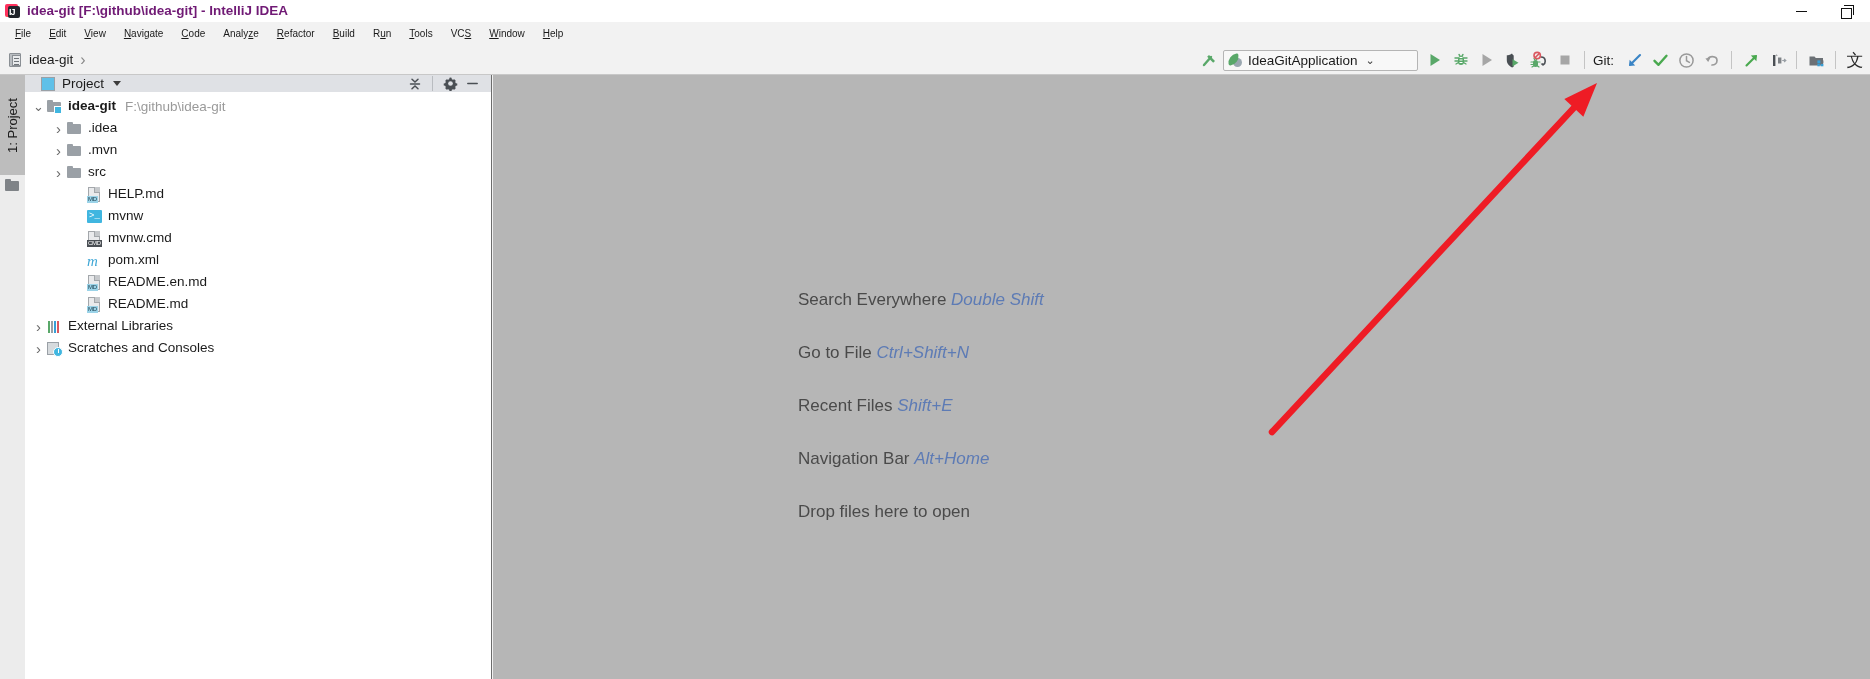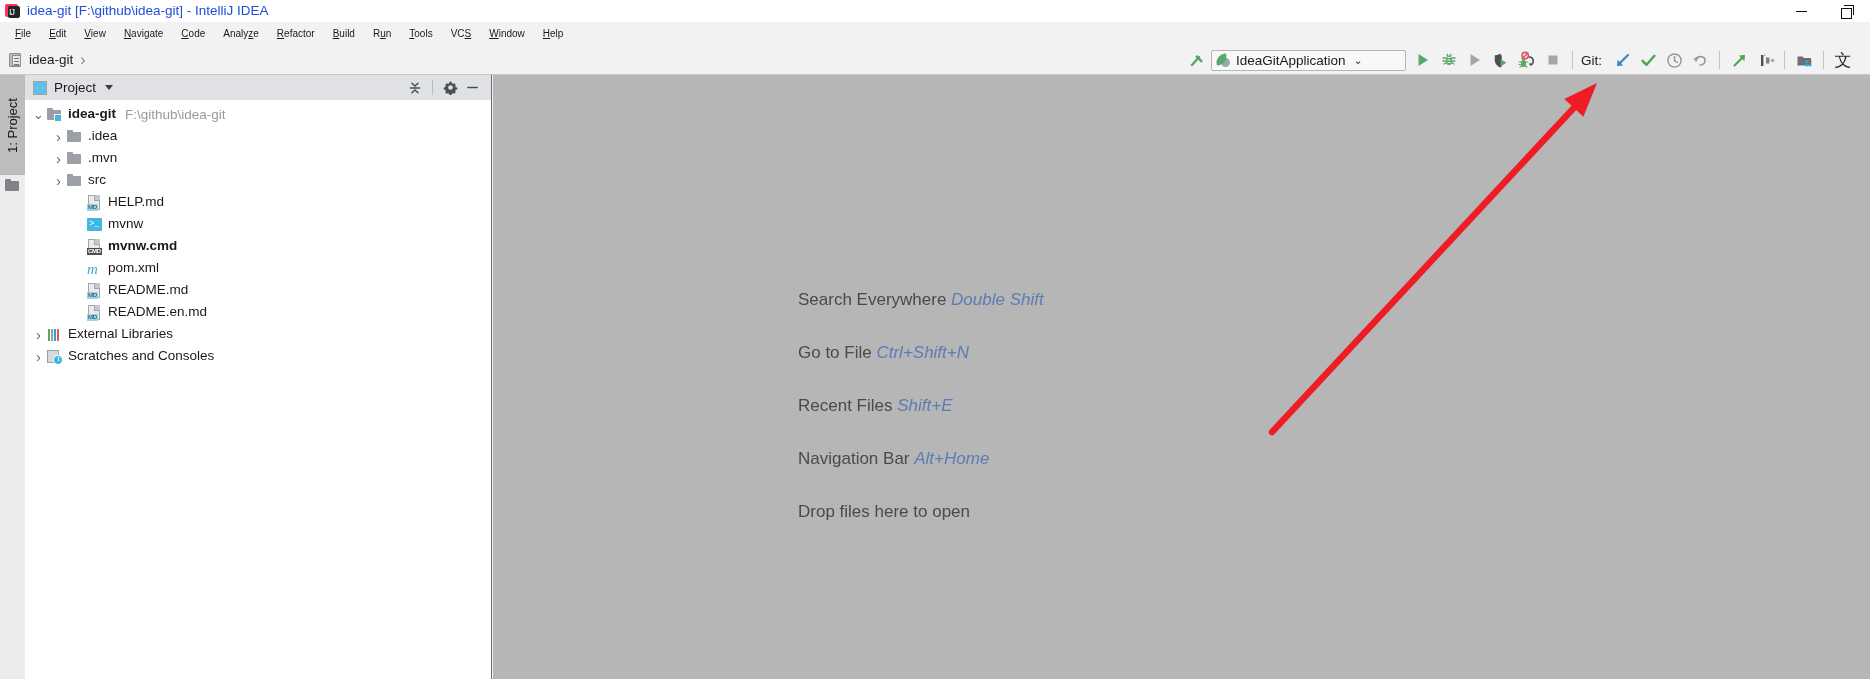--- a/index.html
+++ b/index.html
@@ -9,31 +9,31 @@
     font-family: "Liberation Sans", sans-serif;
     background: #f0f0f0;
     -webkit-font-smoothing: antialiased;
   }
   #app { position: relative; width: 1870px; height: 679px; }
 
   
   .titlebar {
     position: absolute; left: 0; top: 0; width: 1870px; height: 22px;
     background: #ffffff;
-    display: flex; align-items: center;
+    display: flex; align-items: center; font-weight: bold;
   }
   .tb-icon { width: 16px; height: 16px; margin-left: 5px; margin-right: 6px;
              position: relative; flex: none; }
   .tb-icon .sq1 { position:absolute; left:0; top:1px; width:13px; height:13px;
                   background: linear-gradient(135deg,#fe315d 0%,#fe315d 45%,#f97a12 100%); border-radius:2px; }
   .tb-icon .sq2 { position:absolute; left:3px; top:3px; width:12px; height:12px;
                   background:#21252b; border-radius:2px; }
   .tb-icon .ij { position:absolute; left:4px; top:3px; color:#fff; font-size:9px;
                  font-family:"Liberation Sans",sans-serif; line-height:12px; letter-spacing:-1px;}
-  .tb-title { font-size: 13.5px; color: #1d4ed8; line-height: 22px; }
+  .tb-title { font-size: 13.5px; color: #701a75; line-height: 22px; }
   .win-ctrls { position: absolute; right: 0; top: 0; height: 22px; display: flex; }
   .win-btn { width: 46px; height: 22px; display:flex; align-items:center; justify-content:center;
              color:#111; }
   .min-glyph { width:11px; height:1px; background:#111; }
   .max-glyph { position:relative; width:12px; height:12px; }
   .max-glyph:before { content:''; position:absolute; left:0; top:3px; width:9px; height:9px;
                       border:1.3px solid #111; background:#fff; }
   .max-glyph:after  { content:''; position:absolute; left:3px; top:0; width:9px; height:9px;
                       border:1.3px solid #111; border-bottom:none; border-left:none; }
 
@@ -59,21 +59,21 @@
   .crumb-wrap { display:flex; align-items:center; padding-left:8px; }
   .crumb-icon { width:16px; height:16px; position:relative; margin-right:5px; }
   .crumb-icon .base { position:absolute; left:1px; top:1px; width:12px; height:14px;
                       background:#b9bdc1; border:1px solid #8a8f94; border-radius:1px;}
   .crumb-icon .fold { position:absolute; left:4px; top:3px; width:9px; height:11px;
                       background:#e8eaec; border:1px solid #8a8f94; }
   .crumb-icon .ln { position:absolute; background:#6f7479; height:1px; left:6px; width:5px;}
   .crumb-text { font-size:13.5px; color:#1a1a1a; }
   .crumb-sep { font-size:16px; color:#8a8a8a; margin: 0 4px 0 7px; font-weight:300; }
 
-  .tb-right { position:absolute; right:12px; top:0; height:30px; display:flex; align-items:center;justify-content:flex-end; }
+  .tb-right { position:absolute; right:0; top:0; height:30px; display:flex; align-items:center;justify-content:flex-end; }
   .tb-sep { width:1px; height:18px; background:#c4c4c4; margin:0 6px; }
 
   .run-config {
     height:21px; min-width:195px; background:#f8f8f8; border:1px solid #b5b5b5;
     border-radius:2px; display:flex; align-items:center; padding:0 5px 0 4px; margin-right:4px;
   }
   .leaf-icon { width:15px; height:15px; position:relative; margin-right:5px; flex:none;}
   .leaf-icon .lf { position:absolute; left:0; top:1px; width:11px; height:11px;
                    background:#59a869; border-radius: 11px 2px 11px 2px; transform: rotate(-8deg);}
   .leaf-icon .sp { position:absolute; left:5px; top:5px; width:9px; height:9px;
@@ -105,21 +105,21 @@
   }
   .stripe-folder .f1 { position:absolute; left:0; top:2px; width:14px; height:10px; background:#7f8387; border-radius:1px;}
   .stripe-folder .f2 { position:absolute; left:0; top:0px; width:6px; height:3px; background:#7f8387; border-radius:1px 1px 0 0;}
 
   
   .project-panel {
     position:absolute; left:25px; top:75px; width:467px; height:604px;
     background:#ffffff; border-right:1px solid #6d6d6d;
   }
   .pp-header {
-    height:25px; background:#dfe1e5; display:flex; align-items:center; padding-left:8px;
+    height:17px; background:#dfe1e5; display:flex; align-items:center; padding-left:16px;
   }
   .pp-winicon { width:14px; height:14px; border:1.6px solid #9aa0a6; background:#5fc0e8; margin-right:7px; }
   .pp-title { font-size:13.5px; color:#1a1a1a; }
   .pp-caret { margin-left:9px; width:0;height:0;border-left:4px solid transparent;border-right:4px solid transparent;border-top:5px solid #3c3c3c;}
   .pp-actions { margin-left:auto; display:flex; align-items:center; padding-right:8px; }
   .pp-act { width:22px; height:22px; display:flex; align-items:center; justify-content:center; position:relative;}
   .vdiv { width:1px; height:15px; background:#b9bcc0; margin:0 6px; }
 
   .tree { padding-top:3px; font-size:13.5px; color:#1a1a1a; }
   .trow { height:22px; display:flex; align-items:center; white-space:nowrap; }
@@ -446,21 +446,21 @@
           <span class="tlabel">HELP.md</span>
         </div>
         <div class="trow" style="padding-left: 46px;">
           <div class="tarrow"></div>
           <div class="ticon ic-term">
             <div class="bg"></div>
             <div class="gt">&gt;_</div>
           </div>
           <span class="tlabel">mvnw</span>
         </div>
-        <div class="trow" style="padding-left: 46px; font-weight: bold;">
+        <div class="trow" style="padding-left: 46px;">
           <div class="tarrow"></div>
           <div class="ticon ic-file ic-cmd">
             <div class="p"></div>
             <div class="fold"></div>
             <div class="badge">CMD</div>
           </div>
           <span class="tlabel">mvnw.cmd</span>
         </div>
         <div class="trow" style="padding-left: 46px;">
           <div class="tarrow"></div>
@@ -469,30 +469,30 @@
           </div>
           <span class="tlabel">pom.xml</span>
         </div>
         <div class="trow" style="padding-left: 46px;">
           <div class="tarrow"></div>
           <div class="ticon ic-file ic-md">
             <div class="p"></div>
             <div class="fold"></div>
             <div class="badge">MD</div>
           </div>
-          <span class="tlabel">README.md</span>
+          <span class="tlabel">README.en.md</span>
         </div>
         <div class="trow" style="padding-left: 46px;">
           <div class="tarrow"></div>
           <div class="ticon ic-file ic-md">
             <div class="p"></div>
             <div class="fold"></div>
             <div class="badge">MD</div>
           </div>
-          <span class="tlabel">README.en.md</span>
+          <span class="tlabel">README.md</span>
         </div>
         <div class="trow" style="padding-left: 6px;">
           <div class="tarrow" style="font-size: 15px;">›</div>
           <div class="ticon ic-lib">
             <i class="a"></i>
             <i class="b2"></i>
             <i class="c"></i>
             <i class="d"></i>
           </div>
           <span class="tlabel">External Libraries</span>

